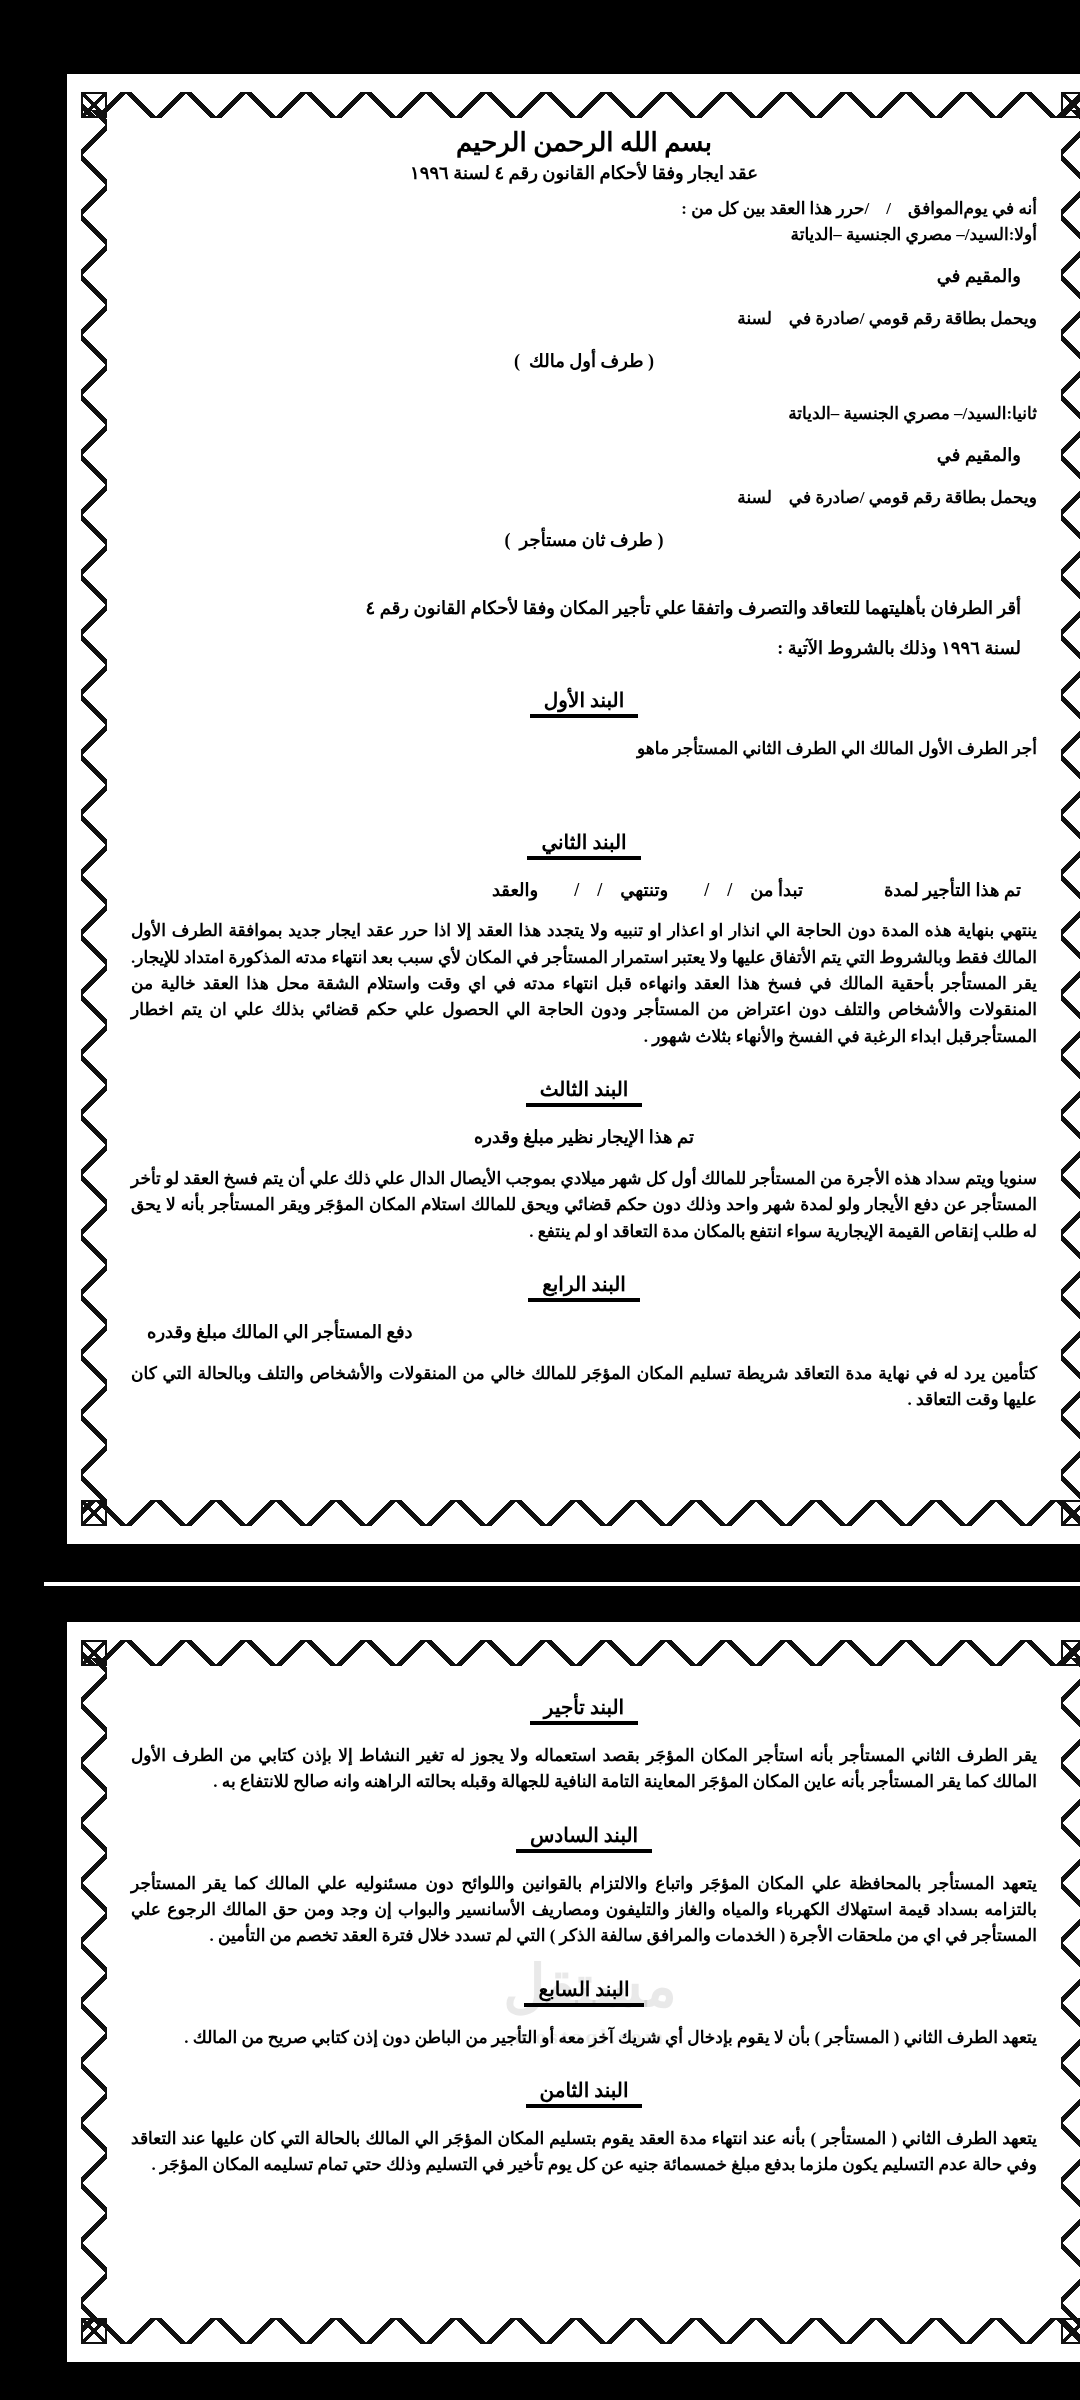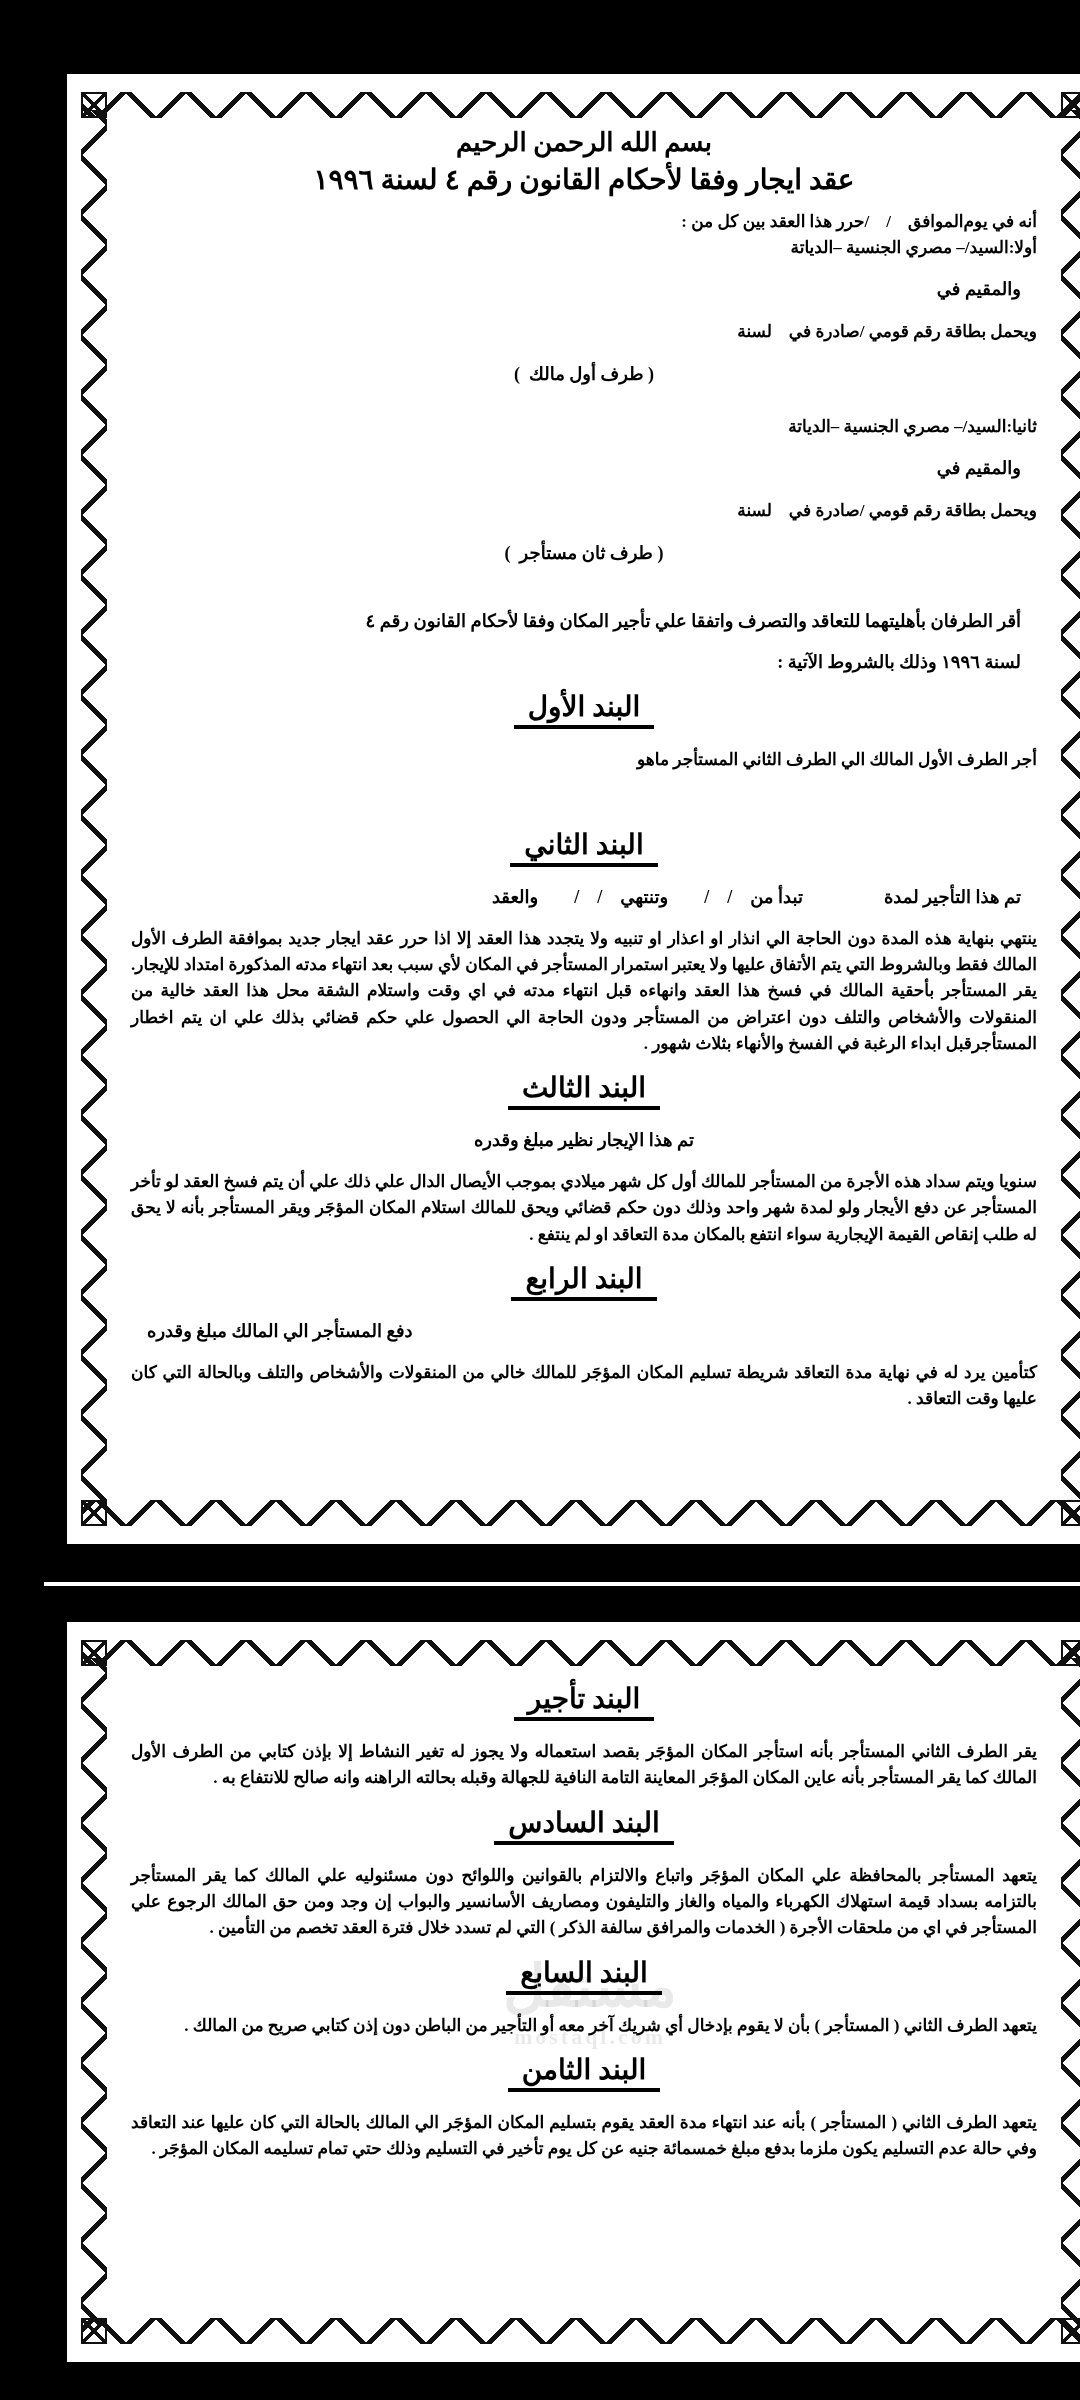--- a/index.html
+++ b/index.html
@@ -99,21 +99,21 @@
   .page-2 .content { padding-top: 46px; }
 
   .doc-title,
   .doc-subtitle {
     text-align: center;
     font-weight: bold;
     line-height: 1.32;
     margin: 0;
   }
   .doc-title    { font-size: 26px; }
-  .doc-subtitle { font-size: 28px; margin-top: 2px; }
+  .doc-subtitle { font-size: 18px; margin-top: 2px; }
 
   .line {
     font-size: 18px;
     font-weight: bold;
     line-height: 1.5;
     margin: 16px;
     white-space: pre-wrap;
   }
   .line.center  { text-align: center; }
   .line.tight   { line-height: 1.38; }
@@ -127,23 +127,23 @@
     line-height: 1.5;
   }
   .row .seg { white-space: pre; }
   .row .seg.grow { flex: 1 1 auto; }
 
   .spacer-sm { height: 10px; }
   .spacer-lg { height: 40px; }
 
   .clause-heading {
     text-align: center;
-    font-size: 28px;
-    font-weight: bold;
-    margin: 14px 0 18px 0;
+    font-size: 20px;
+    font-weight: bold;
+    margin: 27px 0 18px 0;
   }
   .clause-heading span {
     border-bottom: 4px solid #000;
     padding: 0 14px 2px 14px;
     display: inline-block;
   }
 
   .para {
     font-size: 17px;
     font-weight: bold;

